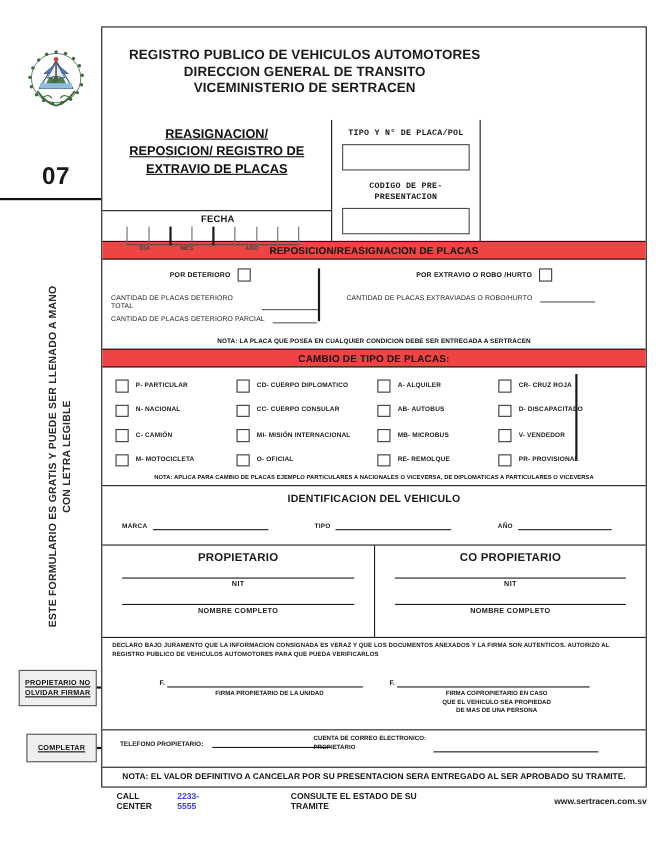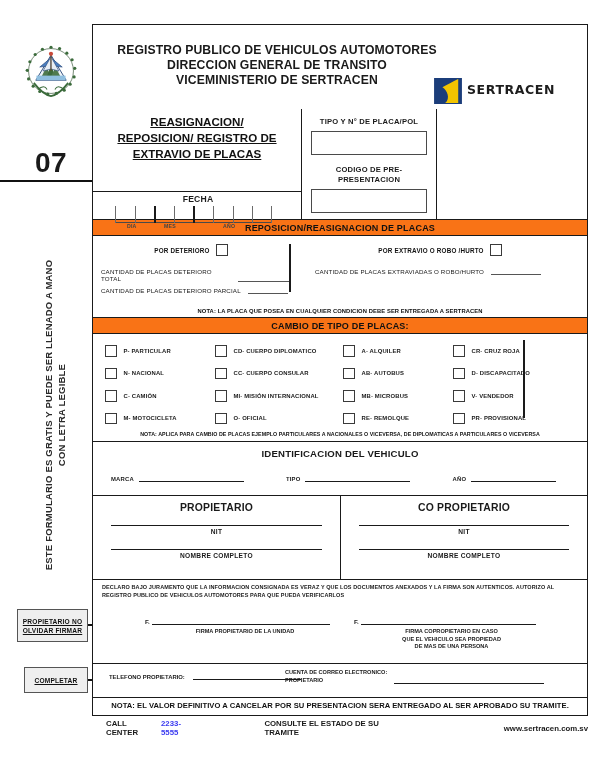--- a/index.html
+++ b/index.html
@@ -30,21 +30,21 @@
     transform-origin:center center;
     text-align:center;
     font-size:9.5px; font-weight:700; letter-spacing:.2px;
     line-height:13px; color:#2a2a2a;
   }
 
   
   #formnum {
     position:absolute; left:22px; top:147px;
     width:58px; text-align:center;
-    font-size:28px; font-weight:700; letter-spacing:.5px;
+    font-size:22px; font-weight:700; letter-spacing:.5px;
   }
   #gutline { position:absolute; left:0; top:180px; width:92px; height:1.5px; background:#111; }
 
   
   .callout {
     position:absolute; border:1.5px solid #555; background:#efefef;
     display:flex; align-items:center; justify-content:center; text-align:center;
     font-size:6.6px; font-weight:700; line-height:9px; letter-spacing:.2px;
     text-decoration:underline; color:#111; padding:2px;
   }
@@ -98,28 +98,28 @@
   #hsep { position:absolute; left:0; top:82px; width:208px; height:1.2px; background:#1a1a1a; }
   #fecha { position:absolute; left:12px; top:85px; width:186px; }
   #fechalbl { text-align:center; font-size:8.6px; font-weight:700; letter-spacing:.2px; }
   #grid { position:relative; margin:2px 0 0 10px; width:157px; height:17px; }
   #grid .base { position:absolute; left:0; bottom:0; width:157px; height:1.3px; background:#4a4a4a; }
   #grid .tick { position:absolute; top:0; width:1.2px; height:17px; background:#6b6b6b; }
   #grid .tick.th { width:1.9px; background:#1a1a1a; }
   .glabels { position:relative; margin-left:10px; width:157px; height:9px; }
   .glabels span { position:absolute; top:0; font-size:5.2px; font-weight:700; color:#444; letter-spacing:.2px; }
 
-  #tmid { position:absolute; left:208px; top:0; width:135px; height:110px; border-left:1.4px solid #1a1a1a; }
+  #tmid { position:absolute; left:208px; top:0; width:135px; height:110px; border-left:1.4px solid #1a1a1a;font-family:Liberation Mono, monospace; }
   .fieldlbl { text-align:center; font-size:7.6px; font-weight:700; letter-spacing:.2px; line-height:10px; color:#1a1a1a; }
   .fieldbox { border:1.2px solid #4a4a4a; height:24px; margin:4px 9px 0 9px; background:#fff; }
   #tright { position:absolute; left:343px; top:0; width:151px; height:110px; border-left:1.4px solid #1a1a1a; }
 
   
   .secbar {
-    background:#f97316; border-top:1.4px solid #1a1a1a; border-bottom:1.4px solid #1a1a1a;
+    background:#ef4444; border-top:1.4px solid #1a1a1a; border-bottom:1.4px solid #1a1a1a;
     text-align:center; font-size:9px; font-weight:700; letter-spacing:.2px;
     padding:2.5px 0 2.5px 0; color:#111;
   }
 
   
   #repo { position:relative; height:81px; }
   #repodiv { position:absolute; left:196px; top:8px; width:1.6px; height:48px; background:#1a1a1a; }
   .chkline { display:flex; align-items:center; justify-content:center; gap:6px; }
   .chklbl { font-size:6.3px; font-weight:700; letter-spacing:.2px; color:#111; }
   .cbox { width:12px; height:12px; border:1.3px solid #3a3a3a; background:#fff; }
@@ -277,29 +277,20 @@
   </div>
 
   <div id="form">
 
     <div id="hdr">
       <div id="hdrtitle">
         <div>REGISTRO PUBLICO DE VEHICULOS AUTOMOTORES</div>
         <div>DIRECCION GENERAL DE TRANSITO</div>
         <div>VICEMINISTERIO DE SERTRACEN</div>
       </div>
-      <div id="logo">
-        <div id="logomark">
-          <svg viewBox="0 0 30 28" width="28" height="26">
-            <rect x="0" y="0" width="30" height="28" fill="#1b3d7a"></rect>
-            <path d="M26 1 L26 27 L12 27 C18 22 14 13 9 10 C14 7 20 4 26 1 Z" fill="#f2c400"></path>
-          </svg>
-        </div>
-        <div id="logotext">SERTRACEN</div>
-      </div>
     </div>
 
     <div id="trow">
       <div id="tleft">
         <div id="solic">
           <div>REASIGNACION/</div>
           <div>REPOSICION/ REGISTRO DE</div>
           <div>EXTRAVIO DE PLACAS</div>
         </div>
         <div id="hsep"></div>

